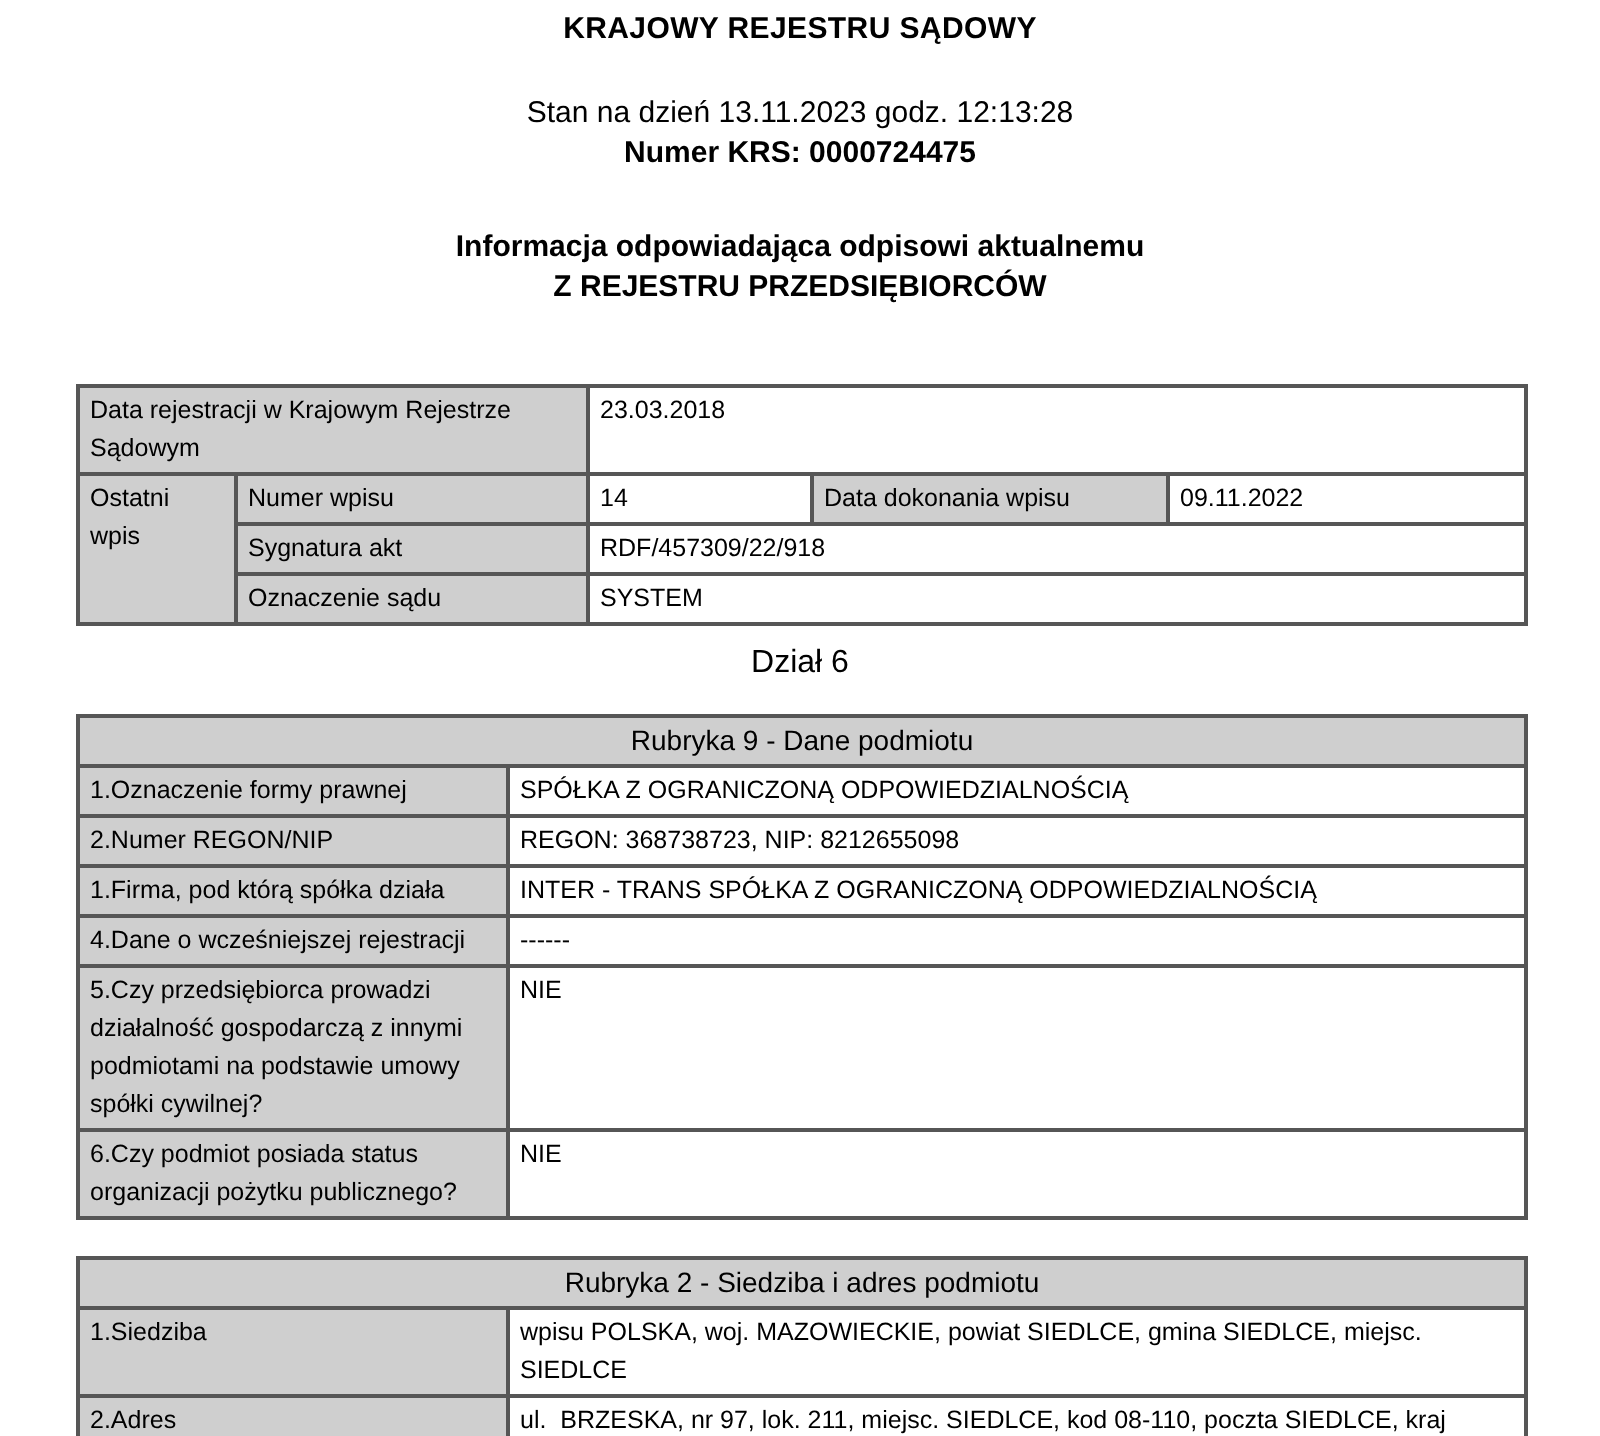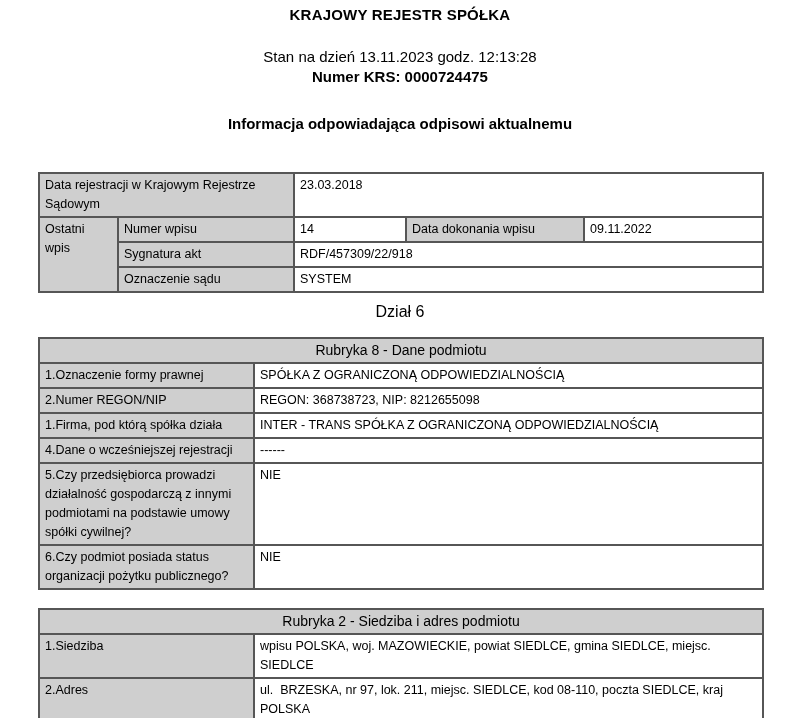--- a/index.html
+++ b/index.html
@@ -60,27 +60,28 @@
     padding: 3px 5px;
   }
   .rub2 { margin-top: 18px; }
 </style>
 </head>
 <body>
 
 <div class="page">
 
   <div class="doc-header">
-    <div class="title">KRAJOWY REJESTR SPÓŁKA</div>
+    <div class="title">KRAJOWY REJESTRU SĄDOWY</div>
     <div class="status-block">
       <div>Stan na dzień 13.11.2023 godz. 12:13:28</div>
       <div class="krs-line">Numer KRS: 0000724475</div>
     </div>
     <div class="info-block">
       <div>Informacja odpowiadająca odpisowi aktualnemu</div>
+      <div>Z REJESTRU PRZEDSIĘBIORCÓW</div>
     </div>
   </div>
 
   <table class="tbl reg-table">
     <colgroup>
       <col style="width:79px">
       <col style="width:176px">
       <col style="width:112px">
       <col style="width:178px">
       <col style="width:179px">
@@ -110,21 +111,21 @@
 
   <div class="dzial">Dział 6</div>
 
   <table class="tbl rub1">
     <colgroup>
       <col style="width:215px">
       <col style="width:509px">
     </colgroup>
     <tbody>
       <tr>
-        <td class="gray rub-header" colspan="2">Rubryka 8 - Dane podmiotu</td>
+        <td class="gray rub-header" colspan="2">Rubryka 9 - Dane podmiotu</td>
       </tr>
       <tr>
         <td class="gray">1.Oznaczenie formy prawnej</td>
         <td class="val">SPÓŁKA Z OGRANICZONĄ ODPOWIEDZIALNOŚCIĄ</td>
       </tr>
       <tr>
         <td class="gray">2.Numer REGON/NIP</td>
         <td class="val">REGON: 368738723, NIP: 8212655098</td>
       </tr>
       <tr>

